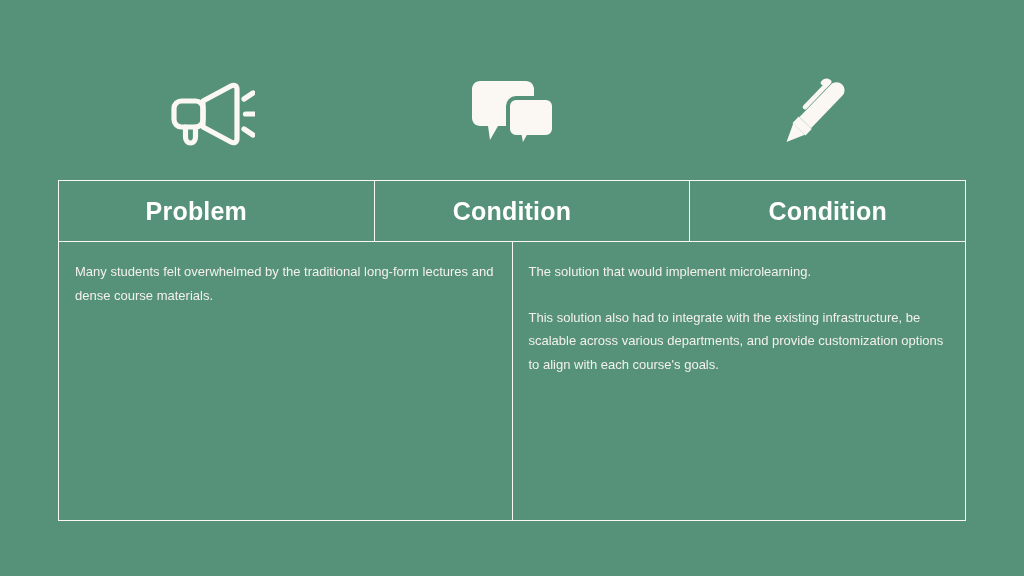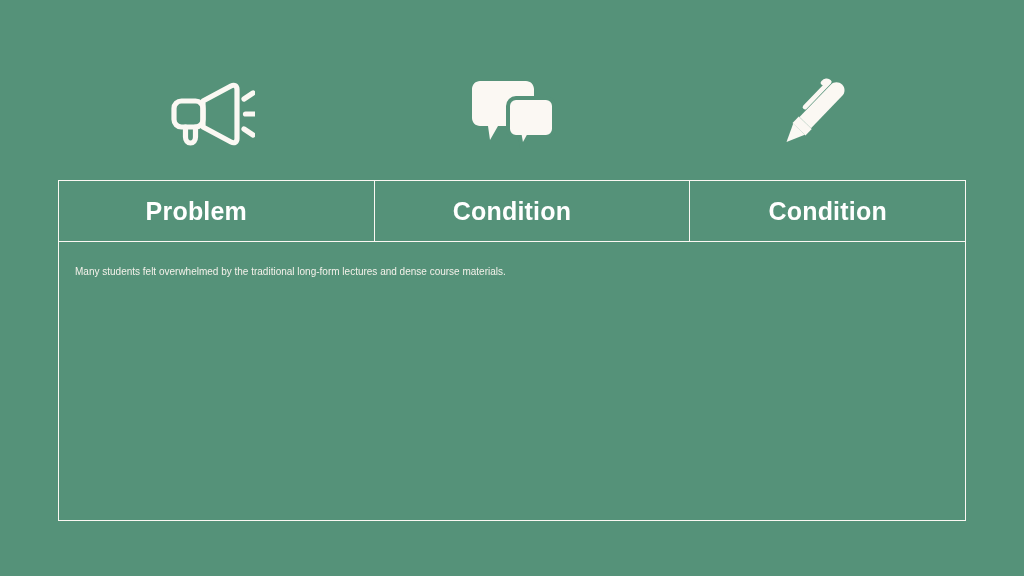--- a/index.html
+++ b/index.html
@@ -79,21 +79,21 @@
     letter-spacing: 0.2px;
     line-height: 1;
   }
   .body-cell {
     flex: 1 1 0;
     box-sizing: border-box;
     padding: 18px 18px 0 16px;
   }
   .body-para {
     color: #f4f1ea;
-    font-size: 10px;
+    font-size: 13px;
     line-height: 23.5px;
     margin: 0 0 22px 0;
   }
   .body-para:last-child {
     margin-bottom: 0;
   }
 </style>
 </head>
 <body>
 
@@ -159,17 +159,21 @@
       <span class="header-title">Condition</span>
     </div>
   </div>
 
   <div class="table-row" id="body-row">
 
     <div class="body-cell">
       <p class="body-para">Many students felt overwhelmed by the traditional long-form lectures and dense course materials.</p>
     </div>
 
+    <div class="body-cell">
+      <p class="body-para">The solution that would implement microlearning.</p>
+      <p class="body-para">This solution also had to integrate with the existing infrastructure, be scalable across various departments, and provide customization options to align with each course's goals.</p>
+    </div>
 
 
   </div>
 
 </div>
 
 </body></html>

